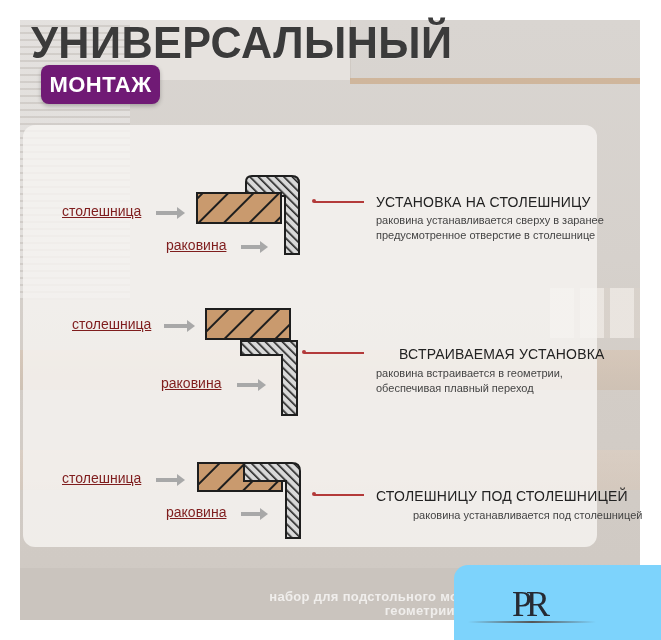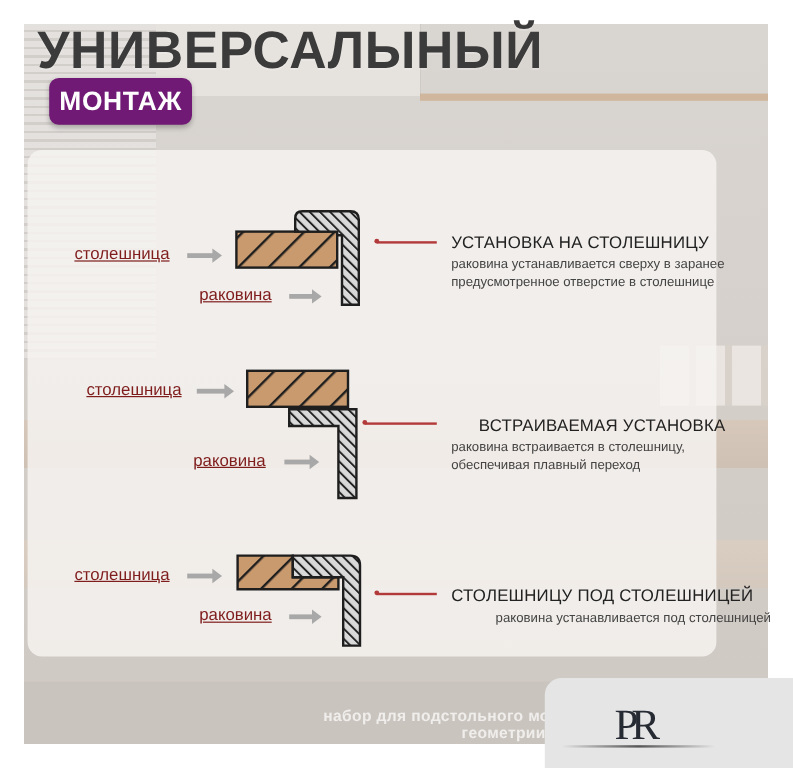--- a/index.html
+++ b/index.html
@@ -36,21 +36,21 @@
   .pointer { position:absolute; height:1.5px; background:#b33a3a; }
   .pointer::before { content:""; position:absolute; left:-2px; top:-2px; width:4px; height:4px; border-radius:50%; background:#b33a3a; }
 
   .h { position:absolute; font-size:14px; font-weight:normal; color:#222; letter-spacing:0.2px; }
   .p { position:absolute; font-size:11px; line-height:15px; color:#444; width:230px; }
 
   .diagram { position:absolute; }
 
   .footer { position:absolute; left:190px; top:590px; width:300px; text-align:right; color:#f0eeec;
     font-size:13px; font-weight:bold; line-height:14px; letter-spacing:0.3px; }
-  .logo-box { position:absolute; left:454px; top:565px; width:207px; height:75px; background:#e5e5e5; border-top-left-radius:14px; }
+  .logo-box { position:absolute; left:454px; top:565px; width:207px; height:75px; background:#7dd3fc; border-top-left-radius:14px; }
   .logo-text { position:absolute; left:58px; top:18px; font-family:"Liberation Serif", serif; font-size:36px; color:#262a33; letter-spacing:-6px; }
   .logo-line { position:absolute; left:14px; top:56px; width:128px; height:2px;
     background:linear-gradient(90deg, rgba(80,80,80,0), #555 50%, rgba(80,80,80,0)); }
 </style>
 </head>
 <body>
 
 <div class="frame">
   <div class="blinds"></div>
   <div class="cabinet" style="left:110px;width:110px;"></div>
@@ -102,21 +102,21 @@
   <span class="label" style="left:72px;top:316px;">столешница</span>
   <div class="arrow" style="left:164px;top:324px;width:24px;"></div>
   <span class="label" style="left:161px;top:375px;">раковина</span>
   <div class="arrow" style="left:237px;top:383px;width:22px;"></div>
   <svg class="diagram" style="left:204px;top:307px;" width="100" height="112">
     <rect x="2" y="2" width="84" height="30" fill="url(#woodHatch)" stroke="#1e1e1e" stroke-width="2"></rect>
     <path d="M37 34 H93 V108 H78 V48 H37 Z" fill="url(#sinkHatch)" stroke="#1e1e1e" stroke-width="2"></path>
   </svg>
   <div class="pointer" style="left:304px;top:352px;width:60px;"></div>
   <div class="h" style="left:376px;top:346px;margin-left:23px;">ВСТРАИВАЕМАЯ УСТАНОВКА</div>
-  <div class="p" style="left:376px;top:366px;">раковина встраивается в столешницу, обеспечивая плавный переход</div>
+  <div class="p" style="left:376px;top:366px;">раковина встраивается в геометрии, обеспечивая плавный переход</div>
 </div>
 
 <div>
   <span class="label" style="left:62px;top:470px;">столешница</span>
   <div class="arrow" style="left:156px;top:478px;width:22px;"></div>
   <span class="label" style="left:166px;top:504px;">раковина</span>
   <div class="arrow" style="left:241px;top:512px;width:20px;"></div>
   <svg class="diagram" style="left:196px;top:460px;" width="110" height="82">
     <path d="M2 3 H48 V21 H86 V31 H2 Z" fill="url(#woodHatch)" stroke="#1e1e1e" stroke-width="2"></path>
     <path d="M48 3 H96 Q104 3 104 11 V78 H90 V21 H48 Z" fill="url(#sinkHatch)" stroke="#1e1e1e" stroke-width="2"></path>

